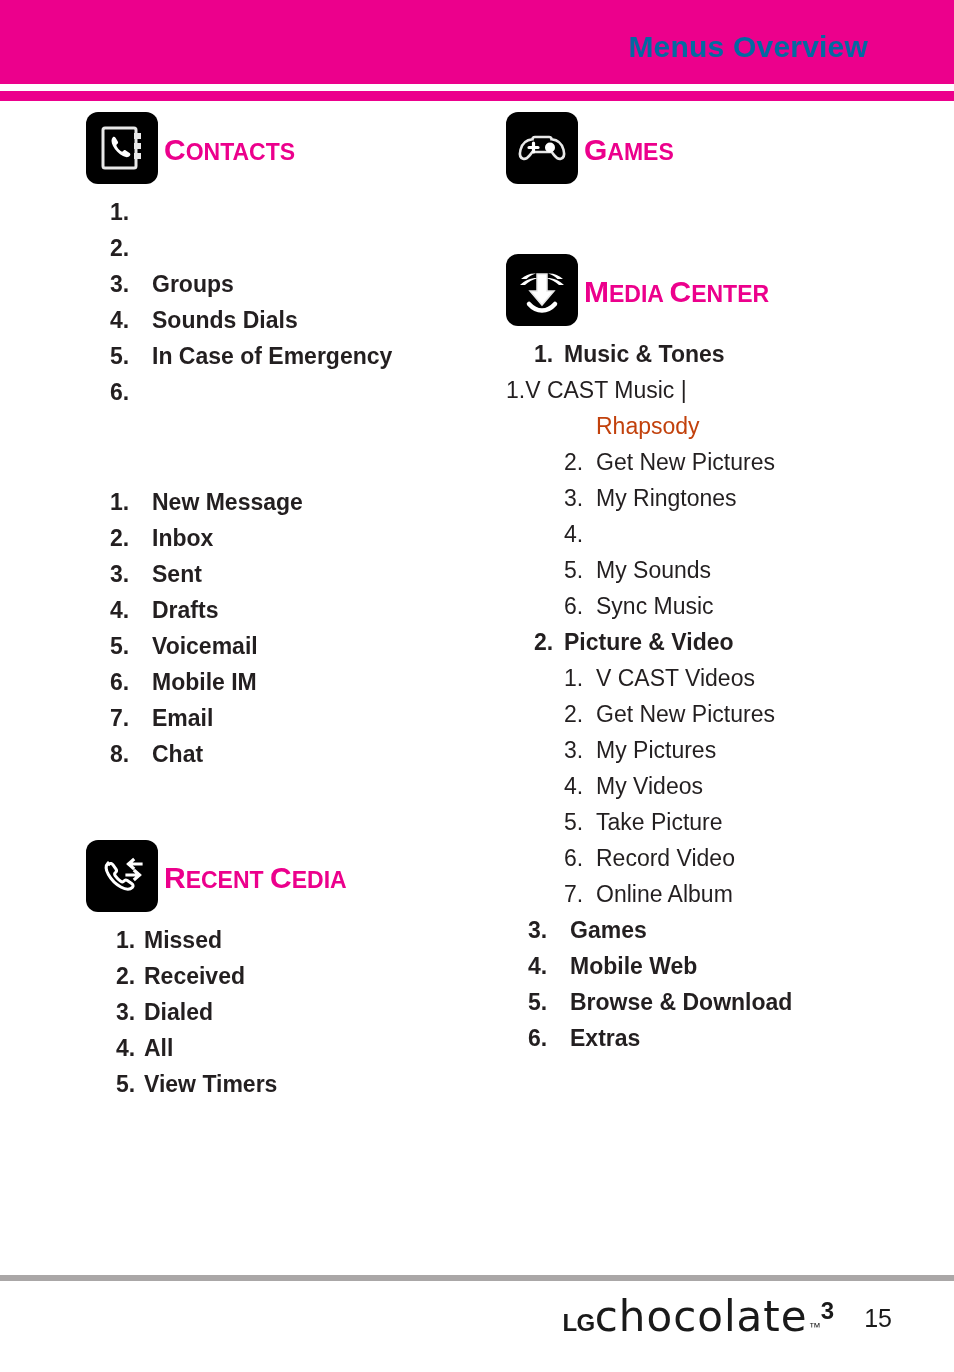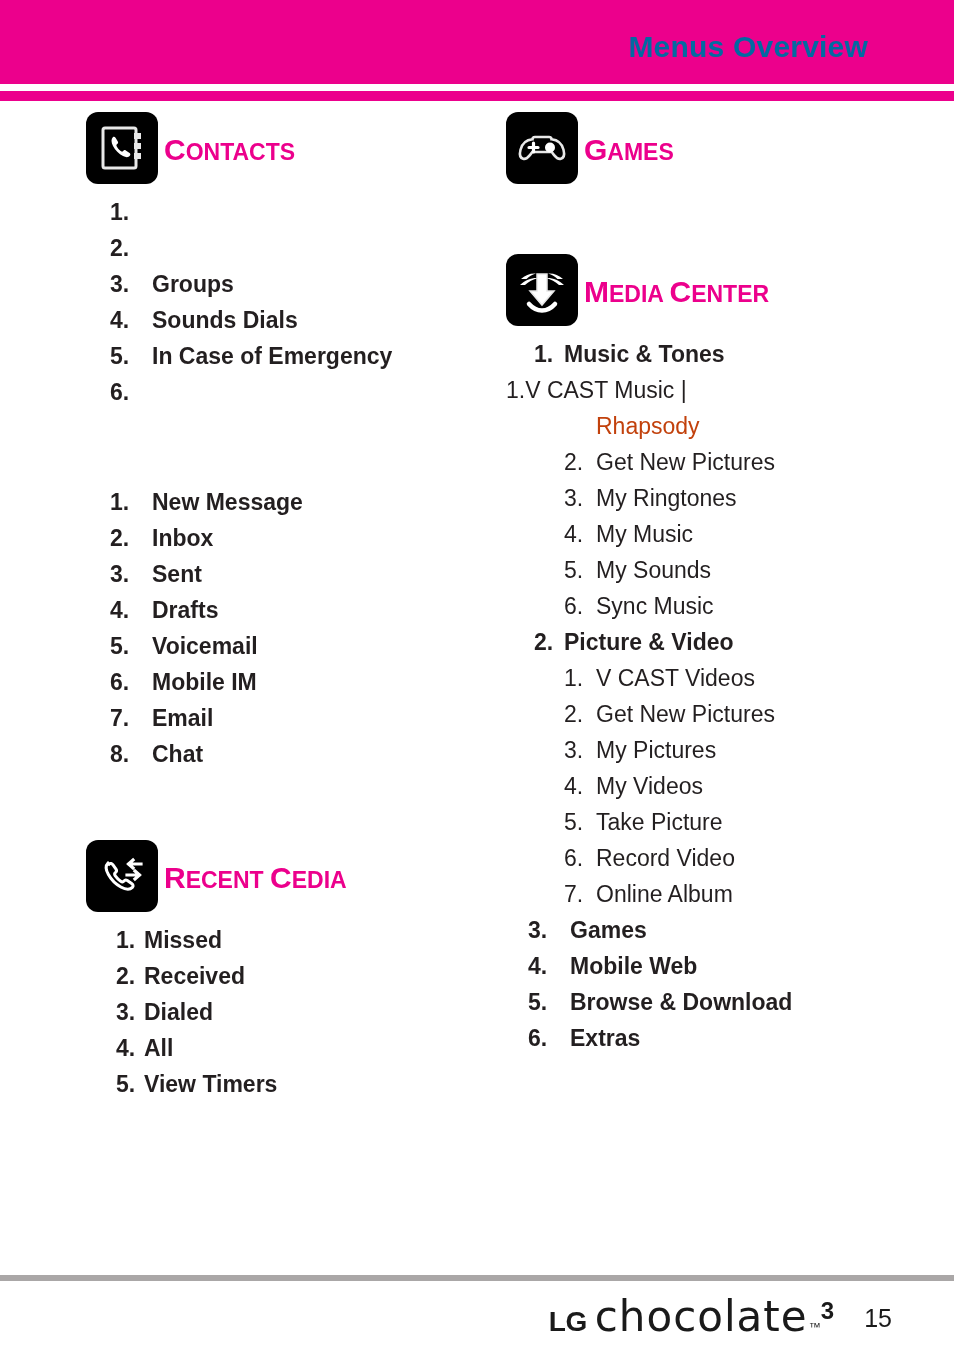--- a/index.html
+++ b/index.html
@@ -168,29 +168,29 @@
   .brand {
     position: absolute;
     right: 120px;
     top: 4px;
     display: flex;
     align-items: baseline;
     color: #1a1a1a;
     white-space: nowrap;
   }
   .brand-lg {
-    font-size: 28px;
+    font-size: 24px;
     font-weight: bold;
     letter-spacing: -0.5px;
   }
   .brand-choc {
     font-size: 42px;
     font-weight: 500;
     letter-spacing: 1px;
-    margin-left: 8px;
+    margin-left: 0;
     font-family: "DejaVu Sans", sans-serif;
   }
   .brand-tm {
     font-size: 12px;
     vertical-align: super;
     margin-left: 1px;
   }
   .brand-three {
     font-size: 24px;
     font-weight: bold;
@@ -391,21 +391,20 @@
             <li>
                 <span class="num">2.</span>
                 <span class="lbl">Get New Pictures</span>
               </li>
             <li>
                 <span class="num">3.</span>
                 <span class="lbl">My Ringtones</span>
               </li>
             <li>
                 <span class="num">4.</span>
-                <span class="lbl">My Music</span>
               </li>
             <li>
                 <span class="num">5.</span>
                 <span class="lbl">My Sounds</span>
               </li>
             <li>
                 <span class="num">6.</span>
                 <span class="lbl">Sync Music</span>
               </li>
           </ol>

